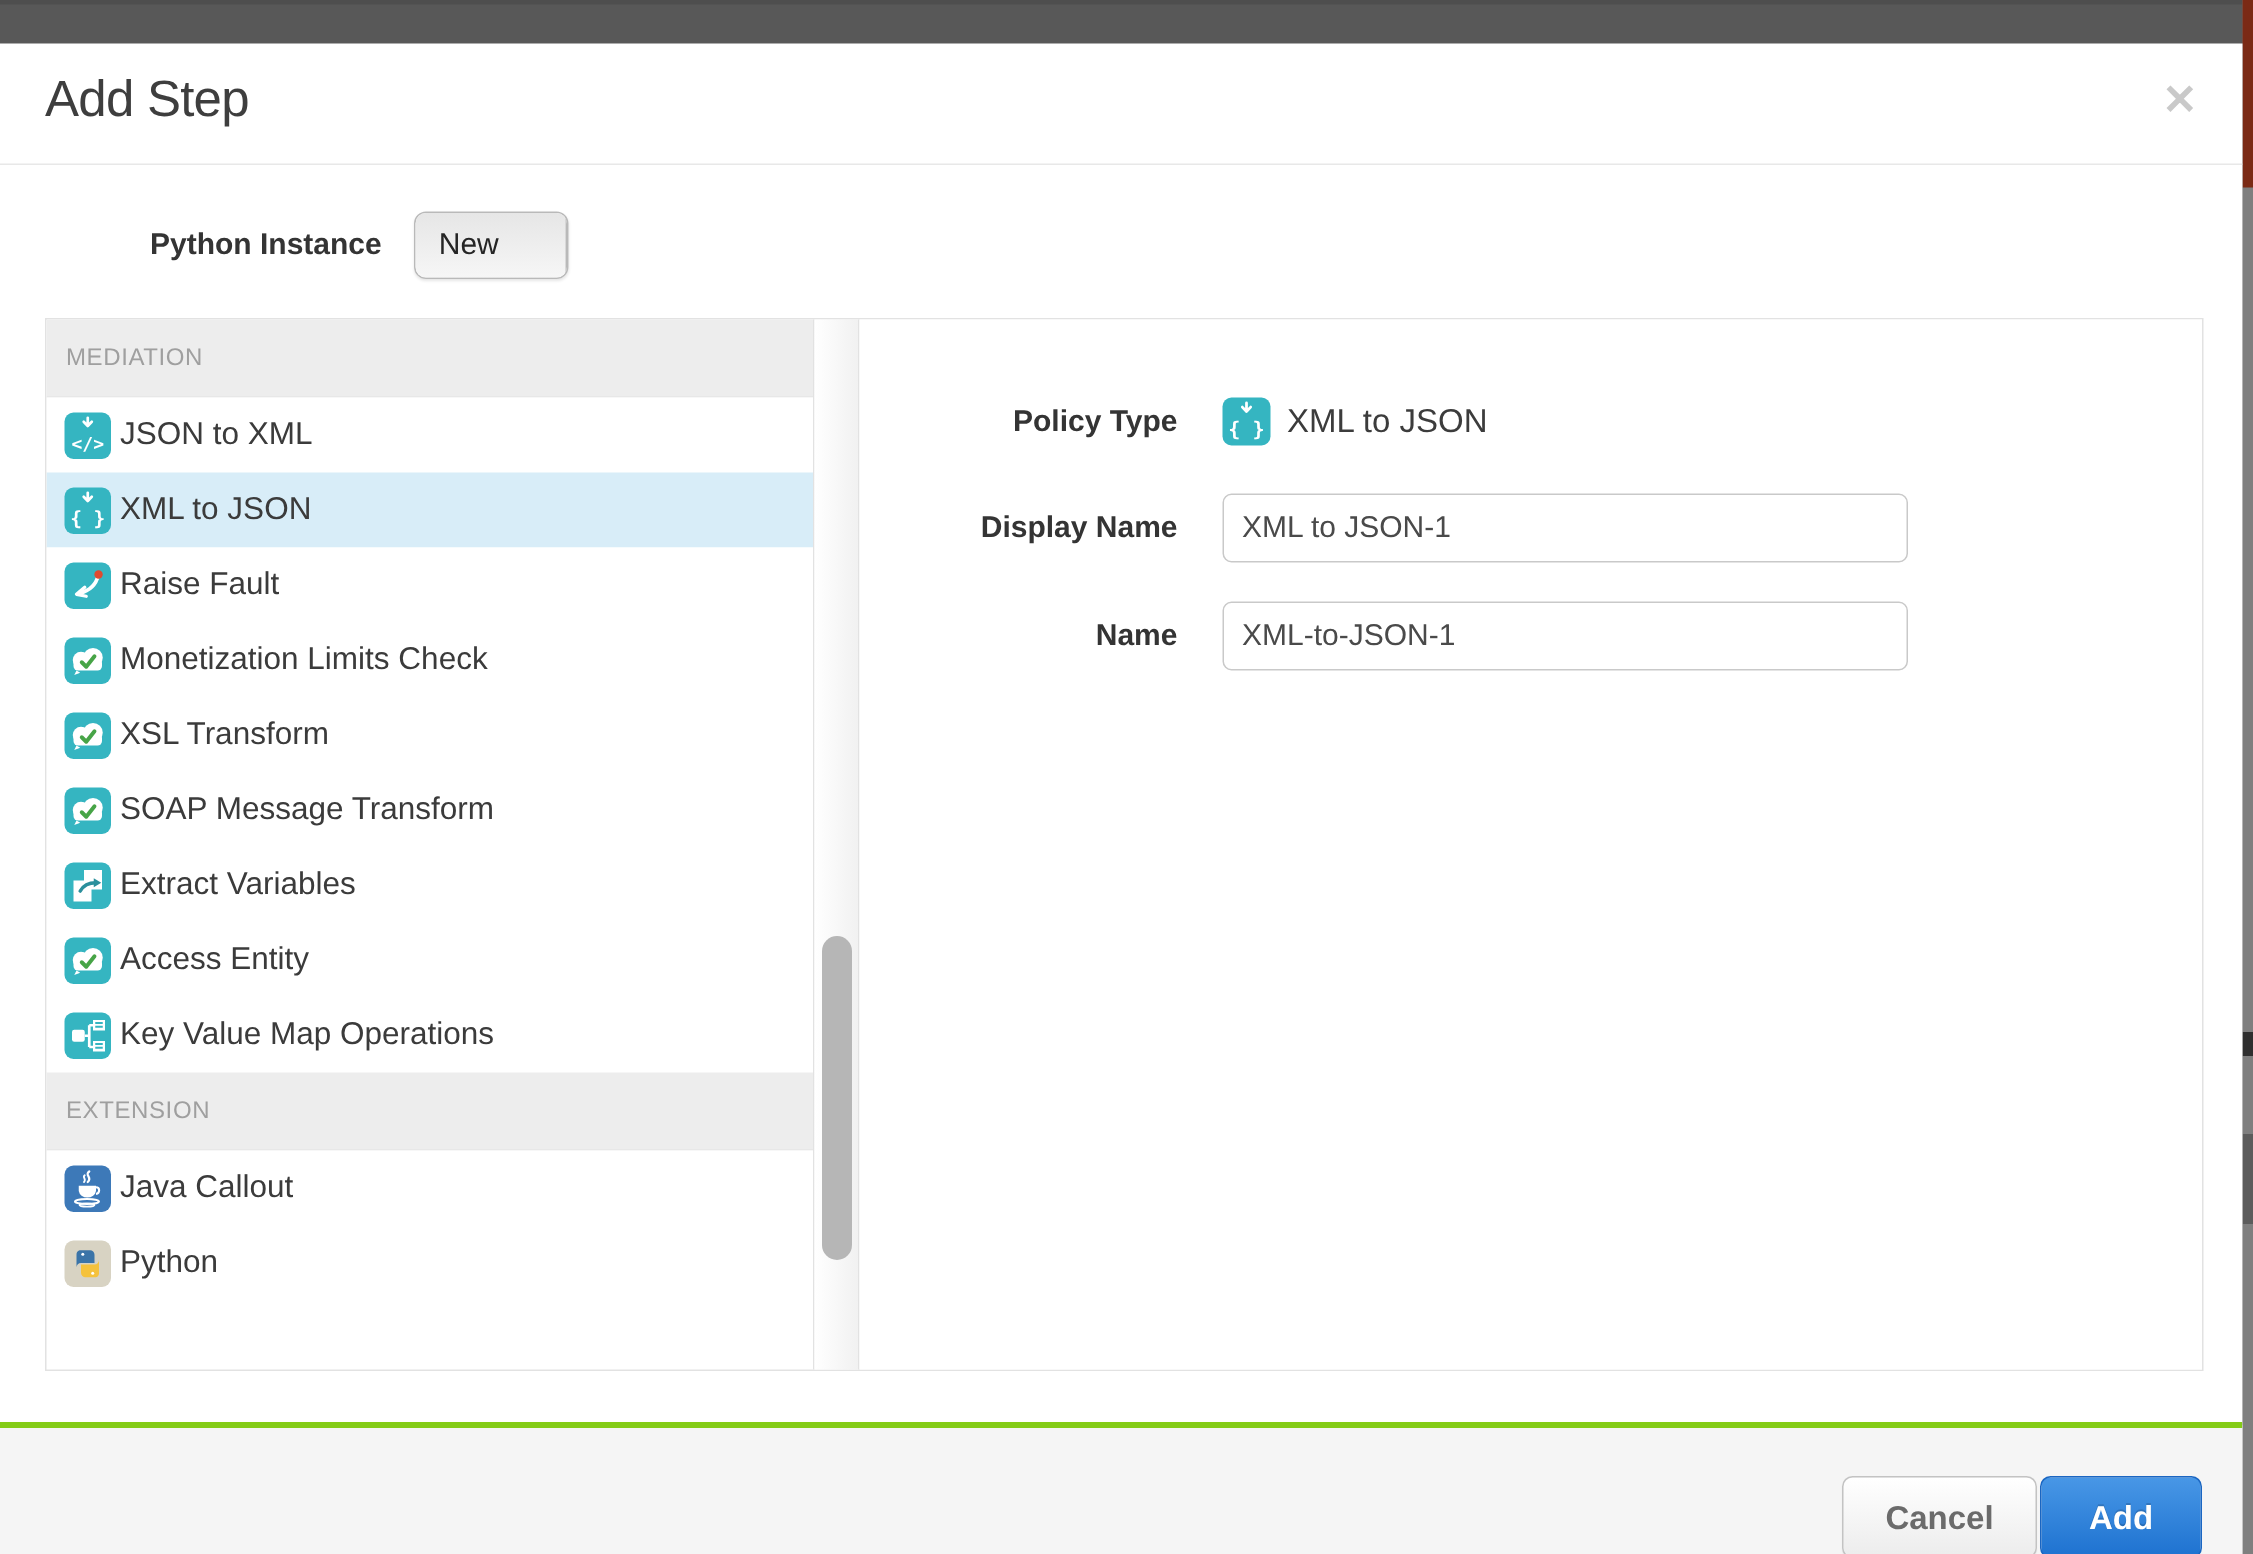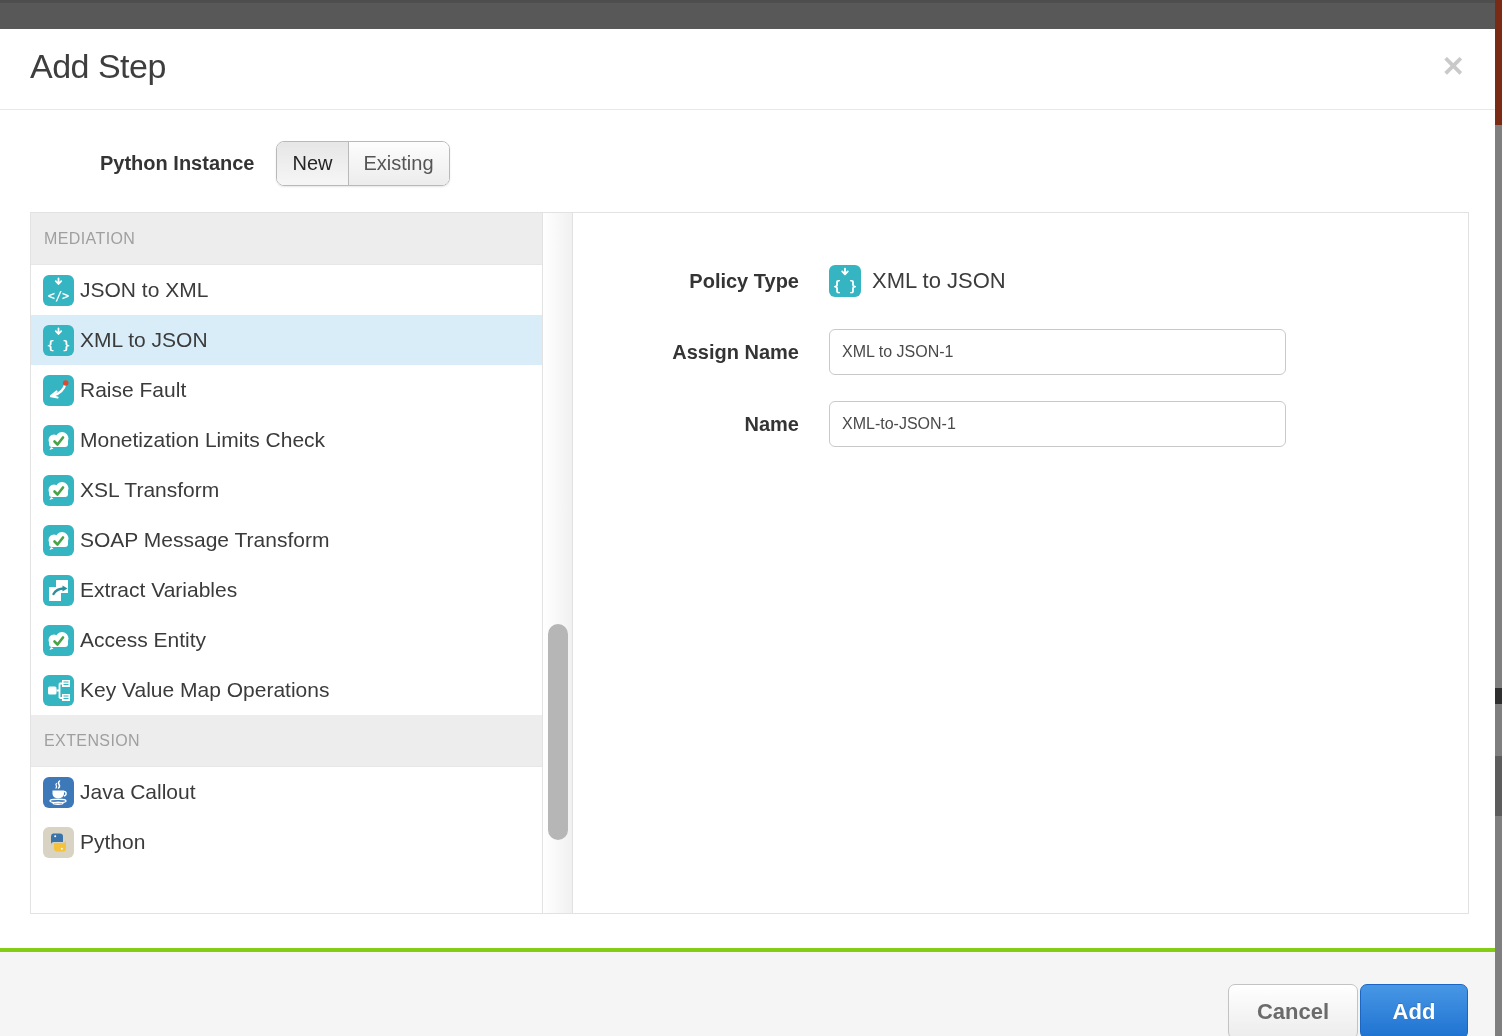--- a/index.html
+++ b/index.html
@@ -20,21 +20,21 @@
   .dlg-header { position:relative; height:81px; border-bottom:1px solid #e8e8e8; }
   .dlg-title { position:absolute; left:30px; top:18px; font-size:34px; font-weight:300;
                color:#3e3e3e; letter-spacing:-0.5px; }
   .dlg-close { position:absolute; right:30px; top:20px; font-size:28px; font-weight:bold;
                color:#c9c9c9; cursor:pointer; line-height:36px; }
 
   
   .pi-row { position:absolute; left:0; top:112px; display:flex; align-items:center; padding-left:100px; }
   .pi-label { font-size:20px; font-weight:bold; color:#343434; }
   .seg-group { display:inline-flex; margin-left:22px; border:1px solid #b9b9b9; border-radius:8px;
-               overflow:hidden; height:45px; box-shadow:0 1px 2px rgba(0,0,0,0.10); }
+               overflow:hidden; height:45px; box-shadow:0 1px 2px rgba(0,0,0,0.10);flex-direction:column; }
   .seg { font-size:20px; line-height:43px; padding:0 15px; cursor:pointer; }
   .seg.sel { background:linear-gradient(180deg,#e6e6e6,#f6f6f6); color:#252525; border-right:1px solid #b9b9b9; }
   .seg.unsel { background:linear-gradient(180deg,#fdfdfd,#ececec); color:#555555; }
 
   
   .content { position:absolute; left:30px; top:183px; width:1439px; height:702px;
              border:1px solid #e2e2e2; display:flex; background:#fff; }
   .plist { width:512px; border-right:1px solid #e2e2e2; overflow:hidden; }
   .section-header { height:52px; line-height:52px; background:#ededed; color:#9f9f9f;
                     font-size:16px; font-weight:normal; letter-spacing:0.4px; padding-left:13px;
@@ -47,33 +47,33 @@
   .picon.java { background:#3d79b8; }
   .picon.python { background:#d8d3c3; }
 
   .scroll-strip { width:30px; border-right:1px solid #e2e2e2; position:relative;
                   background:linear-gradient(90deg,#ffffff,#f1f1f1); }
   .scroll-thumb { position:absolute; left:5px; top:411px; width:20px; height:216px;
                   background:#b6b6b6; border-radius:10px; cursor:grab; }
 
   
   .form-panel { flex:1; position:relative; background:#fff; }
-  .frow { position:absolute; left:16px; display:flex; width:100%;align-items:flex-end; }
+  .frow { position:absolute; left:2px; display:flex; width:100%;align-items:flex-end; }
   .flabel { width:210px; text-align:right; font-size:20px; font-weight:bold; color:#343434; }
   .fgap { width:30px; flex:none; }
   .ptype-row { top:52px; }
   .ptype-row .flabel { line-height:32px; }
   .ptype-val { display:flex; align-items:center; }
   .ptype-val .picon { width:32px; height:32px; margin-right:11px; }
   .ptype-text { font-size:22px; color:#3c3c3c; }
   .display-row { top:116px; }
   .name-row { top:188px; }
   .display-row .flabel, .name-row .flabel { line-height:46px; }
   .finput { width:457px; height:46px; border:1px solid #c9c9c9; border-radius:6px;
-            font-size:16px; color:#4a4a4a; padding:0 12px;
+            font-size:20px; color:#4a4a4a; padding:0 12px;
             font-family:"Liberation Sans", sans-serif; background:#fff; }
 
   
   .dlg-footer { position:absolute; left:0; bottom:0; width:100%; height:114px; background:#f5f5f5;
                 border-top:4px solid #84cc16; border-radius:0 0 10px 10px; }
   .btn { position:absolute; top:32px; height:55px; border-radius:7px; font-size:22px; font-weight:bold;
          cursor:pointer; font-family:"Liberation Sans", sans-serif; }
   .btn-cancel { right:137px; width:130px; background:linear-gradient(180deg,#ffffff,#ececec);
                 border:1px solid #c3c3c3; color:#6b6b6b; box-shadow:0 1px 1px rgba(0,0,0,0.06); }
   .btn-add { right:27px; width:108px; background:linear-gradient(180deg,#4897e6,#1e72d0);
@@ -262,21 +262,21 @@
             <svg width="32" height="32" viewBox="0 0 31 31">
               <path d="M15.5 3.5 v5 M12.8 6.2 l2.7 2.8 2.7-2.8" stroke="#fff" stroke-width="1.8" fill="none" stroke-linecap="round" stroke-linejoin="round"></path>
               <text x="15.5" y="25" font-size="13" font-weight="bold" fill="#fff" text-anchor="middle" font-family="DejaVu Sans Mono, monospace">{ }</text>
             </svg>
           </span>
           <span class="ptype-text">XML to JSON</span>
         </div>
       </div>
 
       <div class="frow display-row">
-        <div class="flabel">Assign Name</div>
+        <div class="flabel">Display Name</div>
         <div class="fgap"></div>
         <input class="finput" type="text" value="XML to JSON-1" style="">
       </div>
 
       <div class="frow name-row">
         <div class="flabel">Name</div>
         <div class="fgap"></div>
         <input class="finput" type="text" value="XML-to-JSON-1" style="">
       </div>
 

